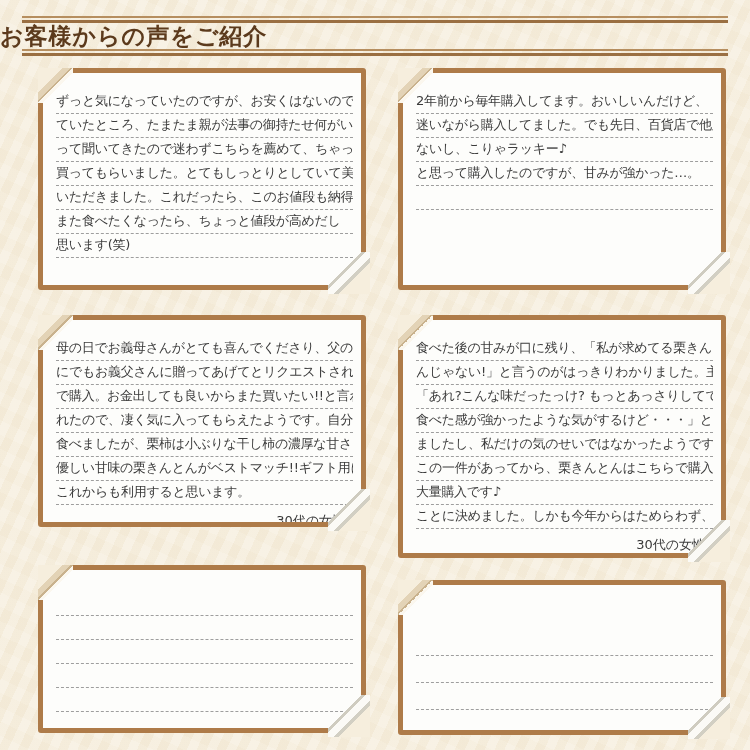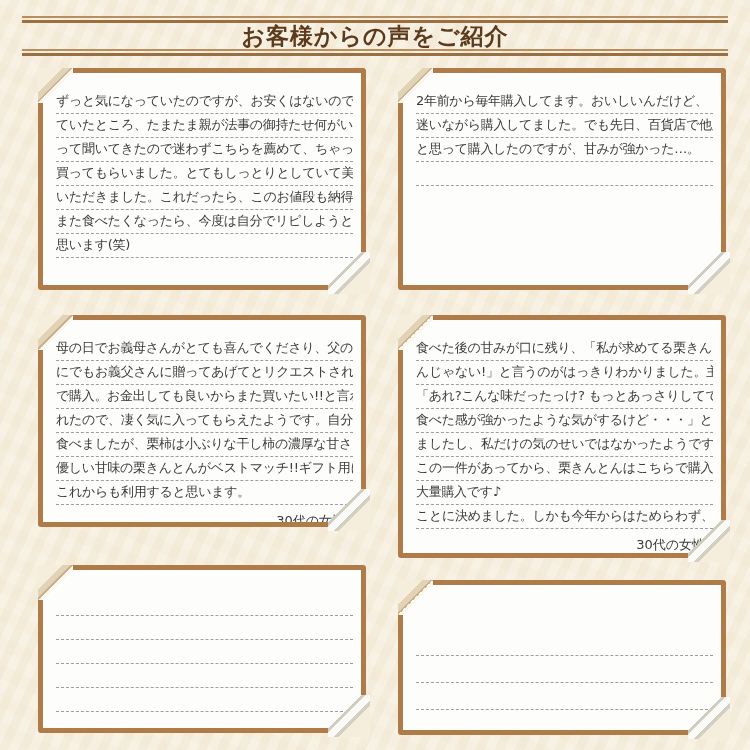--- a/index.html
+++ b/index.html
@@ -13,21 +13,21 @@
     overflow:hidden;
   }
   .rule {
     position:absolute; left:22px; right:22px; height:7px;
     background:linear-gradient(to bottom, #b68e5f 0 2px, rgba(0,0,0,0) 2px 4px, #9a6f42 4px 7px);
   }
   .rule-top { top:16px; }
   .rule-bottom { top:49px; }
   .page-title {
     position:absolute; top:21px; left:0; width:100%;
-    text-align:center; font-size:23px; font-weight:bold;
+    text-align:left; font-size:23px; font-weight:bold;
     color:#5c3a1c; letter-spacing:1px;
   }
   .card {
     position:absolute; box-sizing:border-box;
     background:#fdfdfb;
     border:5px solid #ae7b49;
     border-radius:3px;
   }
   .paper {
     position:relative; height:100%; box-sizing:border-box;
@@ -70,31 +70,32 @@
   <div class="page-title">お客様からの声をご紹介</div>
   <div class="rule rule-bottom"></div>
 
   <div class="card" style="left:38px; top:68px; width:328px; height:222px;">
     <div class="paper">
         <div class="line">ずっと気になっていたのですが、お安くはないので迷っ</div>
         <div class="line">ていたところ、たまたま親が法事の御持たせ何がいい？</div>
         <div class="line">って聞いてきたので迷わずこちらを薦めて、ちゃっかり</div>
         <div class="line">買ってもらいました。とてもしっとりとしていて美味しく</div>
         <div class="line">いただきました。これだったら、このお値段も納得です。</div>
-        <div class="line">また食べたくなったら、今度は自分でリピしようと</div>
+        <div class="line">また食べたくなったら、ちょっと値段が高めだし</div>
         <div class="line">思います(笑)</div>
       </div>
     <div class="fold-tl"></div>
     <div class="fold-br"></div>
   </div>
 
   <div class="card" style="left:398px; top:68px; width:328px; height:222px;">
     <div class="paper">
         <div class="line">2年前から毎年購入してます。おいしいんだけど、</div>
         <div class="line">迷いながら購入してました。でも先日、百貨店で他店</div>
+        <div class="line">ないし、こりゃラッキー♪</div>
         <div class="line">と思って購入したのですが、甘みが強かった…。</div>
         <div class="line"></div>
       </div>
     <div class="fold-tl"></div>
     <div class="fold-br"></div>
   </div>
 
   <div class="card" style="left:38px; top:315px; width:328px; height:212px;">
     <div class="paper">
         <div class="line">母の日でお義母さんがとても喜んでくださり、父の日</div>

